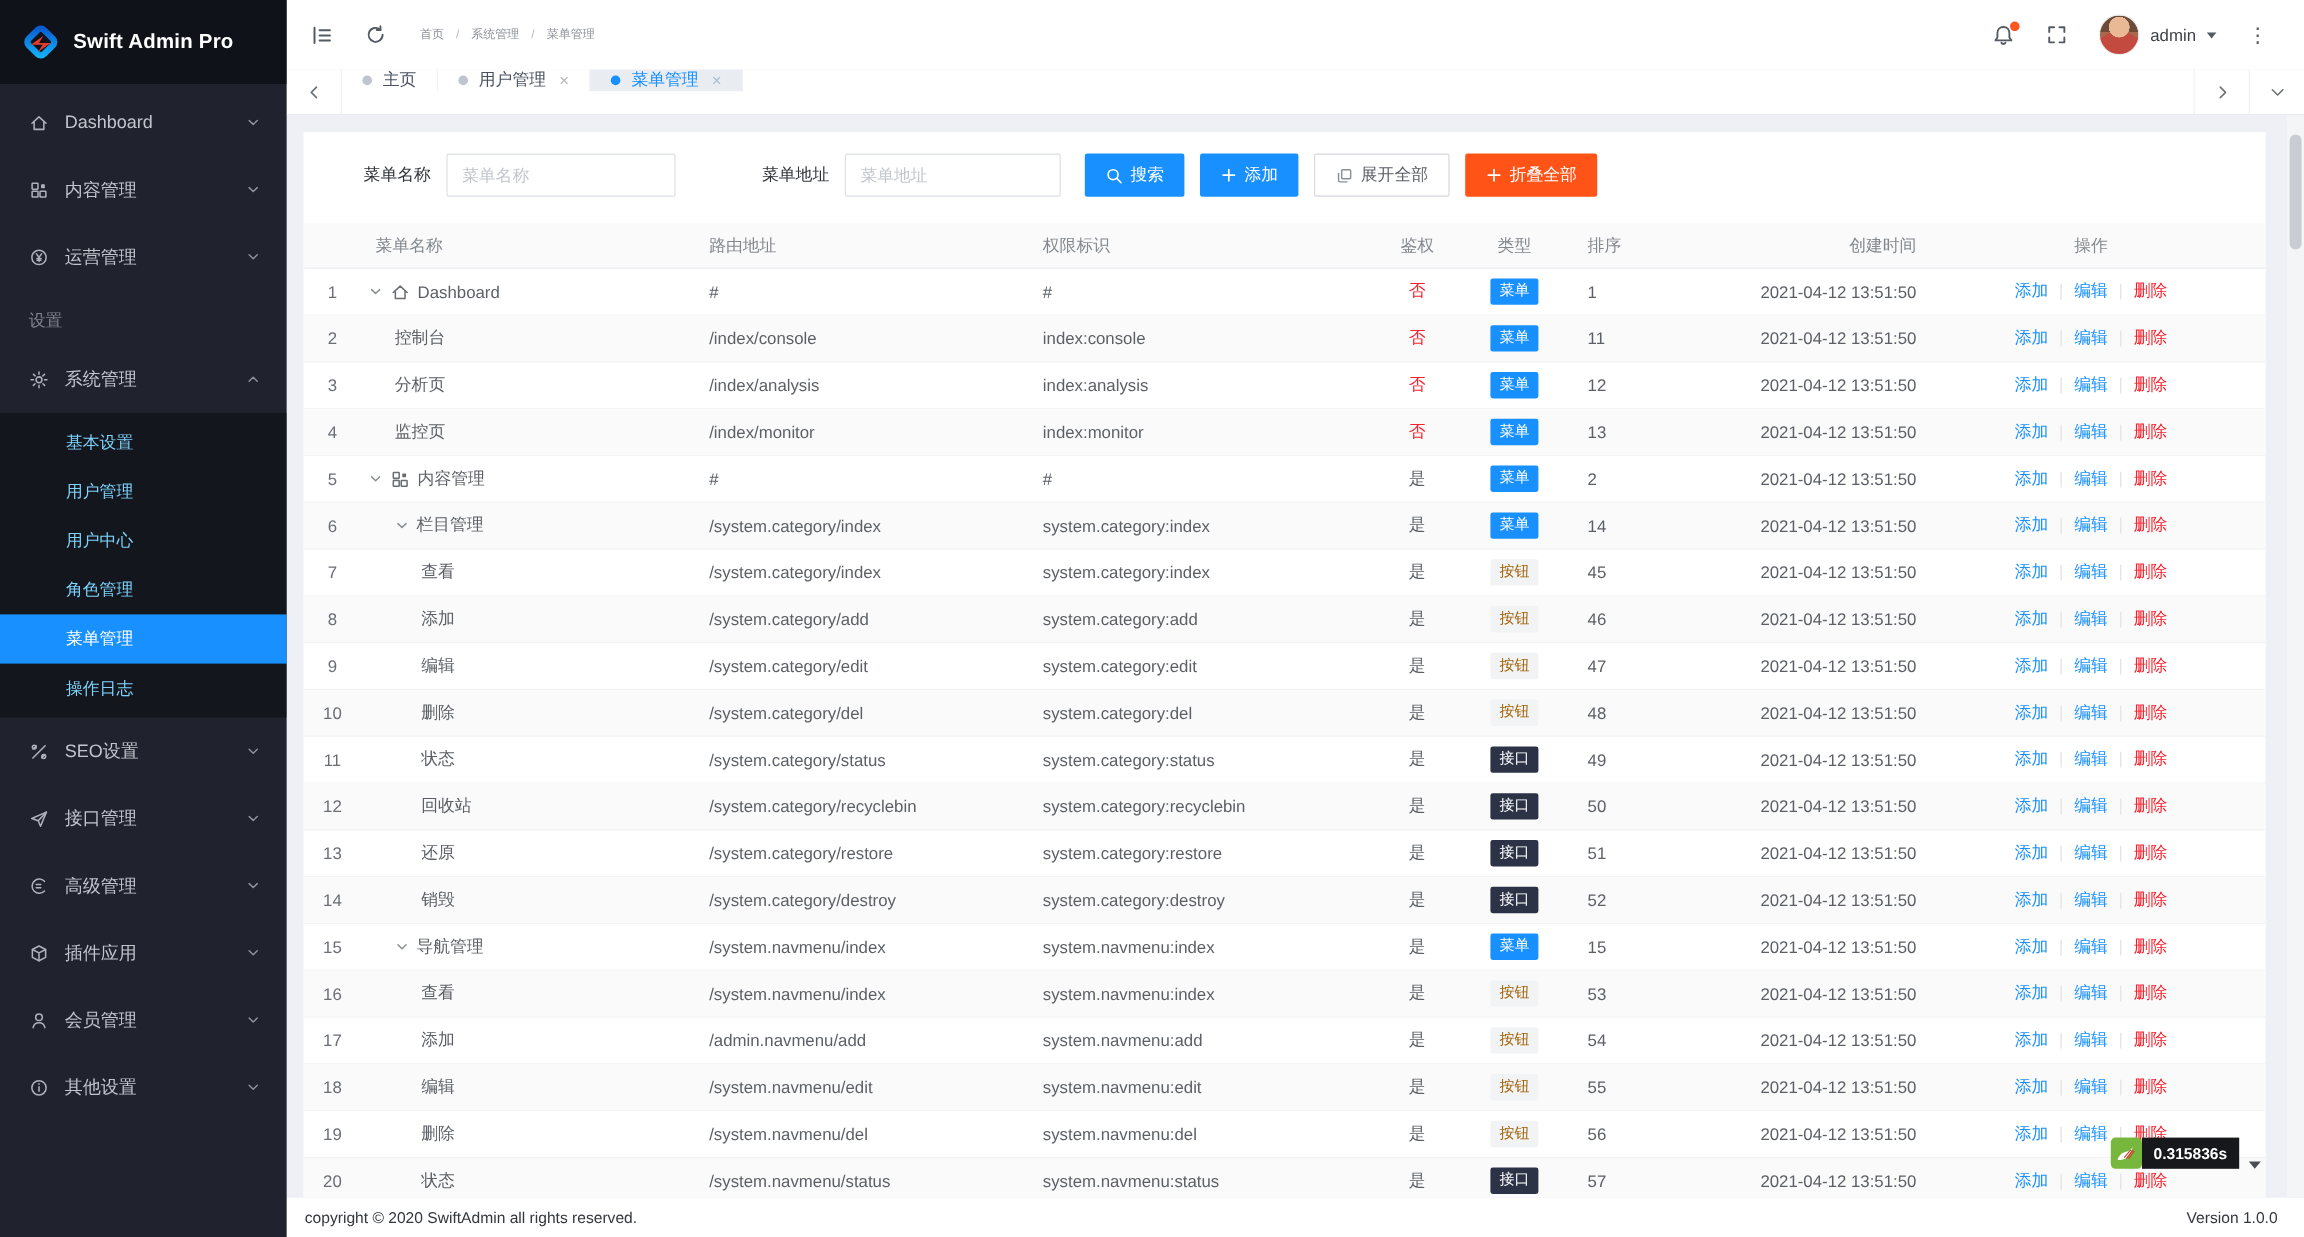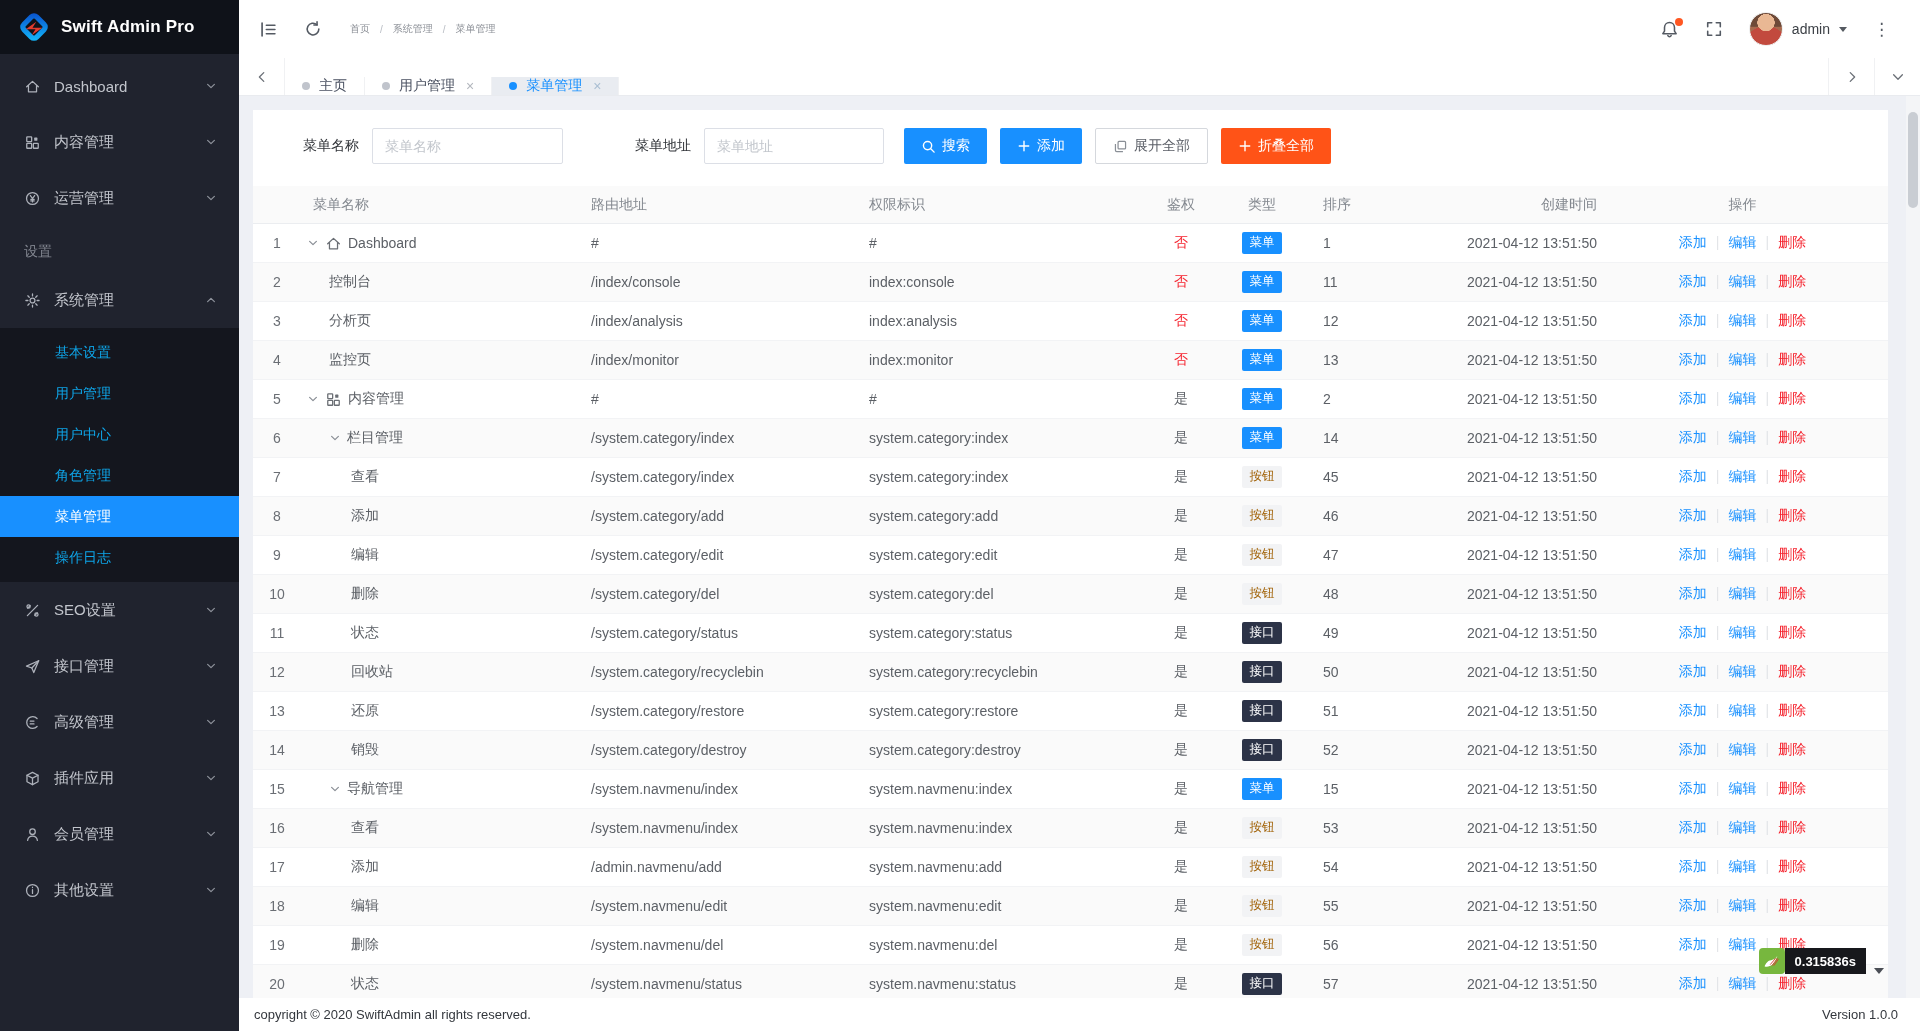--- a/index.html
+++ b/index.html
@@ -2,29 +2,29 @@
 <html><head>
 <meta charset="utf-8">
 <style>
   * { margin:0; padding:0; box-sizing:border-box; }
   html,body { width:1920px; height:1031px; overflow:hidden; }
   body { font-family:"Liberation Sans","DejaVu Sans",sans-serif; background:#eef0f5; }
   .app { width:1920px; height:1031px; display:flex; }
 
   
   .sidebar { width:239px; flex-shrink:0; background:#20232e; color:#bfc3ca; display:flex; flex-direction:column; }
-  .logo { height:54px; background:#0f1219; display:flex; align-items:center; padding-left:16px; gap:9px; flex-shrink:0; }
+  .logo { height:70px; background:#0f1219; display:flex; align-items:center; padding-left:16px; gap:9px; flex-shrink:0; }
   .logo-text { color:#ffffff; font-size:17px; font-weight:bold; letter-spacing:.2px; }
   .menu { flex:1; overflow:hidden; padding-top:4px; }
   .menu-item { height:56px; display:flex; align-items:center; padding:0 22px 0 24px; gap:13px; font-size:15px; color:#c2c5cc; cursor:pointer; }
   .menu-item .mi-icon { display:flex; color:#aeb2bb; }
   .menu-item .chev { margin-left:auto; display:flex; color:#8f939c; }
   .menu-section { height:46px; line-height:50px; padding-left:24px; font-size:14px; color:#81858f; }
   .submenu { background:#14161e; padding:4px 0; }
-  .submenu-item { height:41px; line-height:41px; padding-left:55px; font-size:14px; color:#0ea5e9; cursor:pointer; }
+  .submenu-item { height:41px; line-height:41px; padding-left:55px; font-size:14px; color:#7dd3fc; cursor:pointer; }
   .submenu-item.active { background:#1890ff; color:#fff; }
 
   
   .main { flex:1; display:flex; flex-direction:column; min-width:0; }
 
   .topbar { height:58px; background:#fff; display:flex; align-items:center; padding:0 30px 0 20px; flex-shrink:0; }
   .tb-icon { display:flex; align-items:center; color:#545a63; cursor:pointer; }
   .tb-icon + .tb-icon { margin-left:26px; }
   .breadcrumb { margin-left:28px; font-size:10px; color:#8c9097; display:flex; align-items:center; }
   .bc-sep { margin:0 10px; color:#b9bdc4; }
@@ -40,21 +40,21 @@
     border:1px solid #eee; }
   .username { font-size:14px; color:#3c4046; }
   .caret-down { width:0; height:0; border-left:4px solid transparent; border-right:4px solid transparent; border-top:5px solid #555a61; }
   .more-dots { color:#545a63; font-size:17px; letter-spacing:0; line-height:1; cursor:pointer; }
 
   
   .tabbar { height:38px; background:#fff; display:flex; align-items:stretch; flex-shrink:0; border-bottom:1px solid #e9ebef; }
   .tab-nav { width:46px; display:flex; align-items:center; justify-content:center; color:#6b7077; cursor:pointer; font-size:14px; }
   .tab-nav.left { border-right:1px solid #f0f1f3; }
   .tab-nav.right { border-left:1px solid #f0f1f3; }
-  .tabs { display:flex; align-items:flex-end; flex:1; min-width:0; }
+  .tabs { display:flex; align-items:flex-start; flex:1; min-width:0; }
   .tab { display:flex; align-items:center; gap:9px; padding:0 17px; font-size:14px; color:#495060; border-right:1px solid #f0f1f3; cursor:pointer; background:#fff; }
   .tab .dot { width:8px; height:8px; border-radius:50%; background:#c0c4cc; }
   .tab.active { background:#e9ecf1; color:#1890ff; }
   .tab.active .dot { background:#1890ff; }
   .tab .close { color:#b2b6bd; font-size:14px; margin-left:2px; line-height:1; }
   .tab.active .close { color:#a9bed2; }
 
   
   .content { position:relative; flex:1; background:#eef0f5; overflow:hidden; }
   .card { position:absolute; left:14px; right:32px; top:14px; bottom:0; background:#fff; overflow:hidden; }

